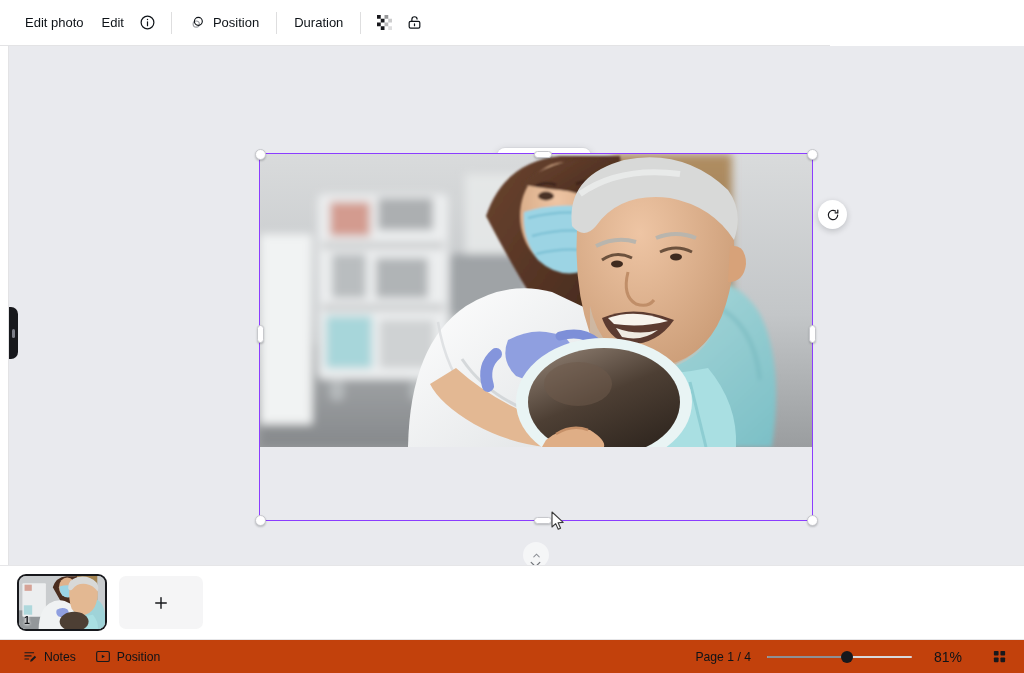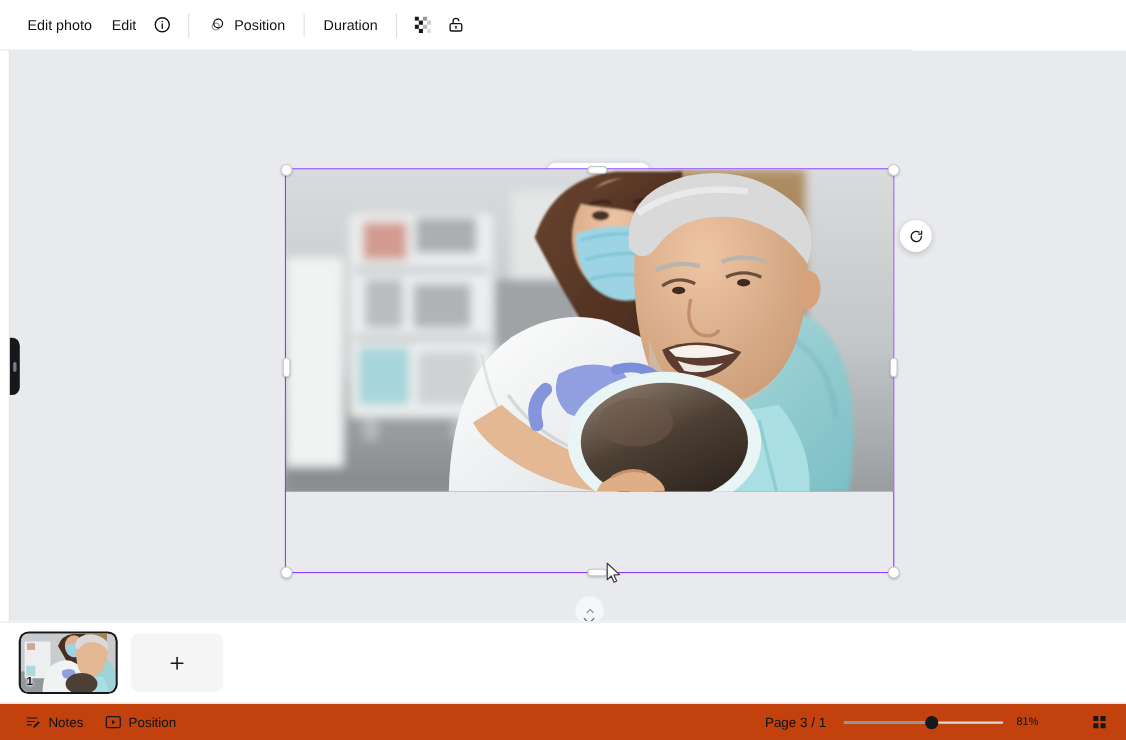--- a/index.html
+++ b/index.html
@@ -193,22 +193,22 @@
   .zs-fill {
     position: absolute; left: 0; top: 7px; width: 80px; height: 2px;
     background: #8e9095; border-radius: 1px;
   }
   .zs-knob {
     position: absolute; left: 74px; top: 2px;
     width: 12px; height: 12px; border-radius: 50%;
     background: #17181c;
   }
   .zoom-pct {
-    font-size: 10px; color: #0e1318;
-    width: 48px; text-align: left; margin-left: 12px;
+    font-size: 14px; color: #0e1318;
+    width: 48px; text-align: center; margin-left: 12px;
   }
   .grid-btn {
     width: 26px; height: 26px; border-radius: 5px; margin-left: 14px;
     display: flex; align-items: center; justify-content: center; cursor: pointer;
   }
 
   svg { display: block; }
 </style>
 </head>
 <body>
@@ -561,21 +561,21 @@
           <svg width="16" height="15" viewBox="0 0 24 22" fill="none" stroke="#17181c" stroke-width="1.7">
             <rect x="2.5" y="3.5" width="19" height="15" rx="2.4"></rect>
             <path d="M10.2 8.2l4.6 2.8-4.6 2.8z" fill="#17181c" stroke="none"></path>
           </svg>
         </span>
         <span>Position</span>
       </div>
     </div>
 
     <div class="bb-right">
-      <span class="page-count">Page 3 / 1</span>
+      <span class="page-count">Page 1 / 4</span>
 
       <div class="zoom-slider">
         <div class="zs-track"></div>
         <div class="zs-fill"></div>
         <div class="zs-knob"></div>
       </div>
 
       <span class="zoom-pct">81%</span>
 
       <div class="grid-btn">

